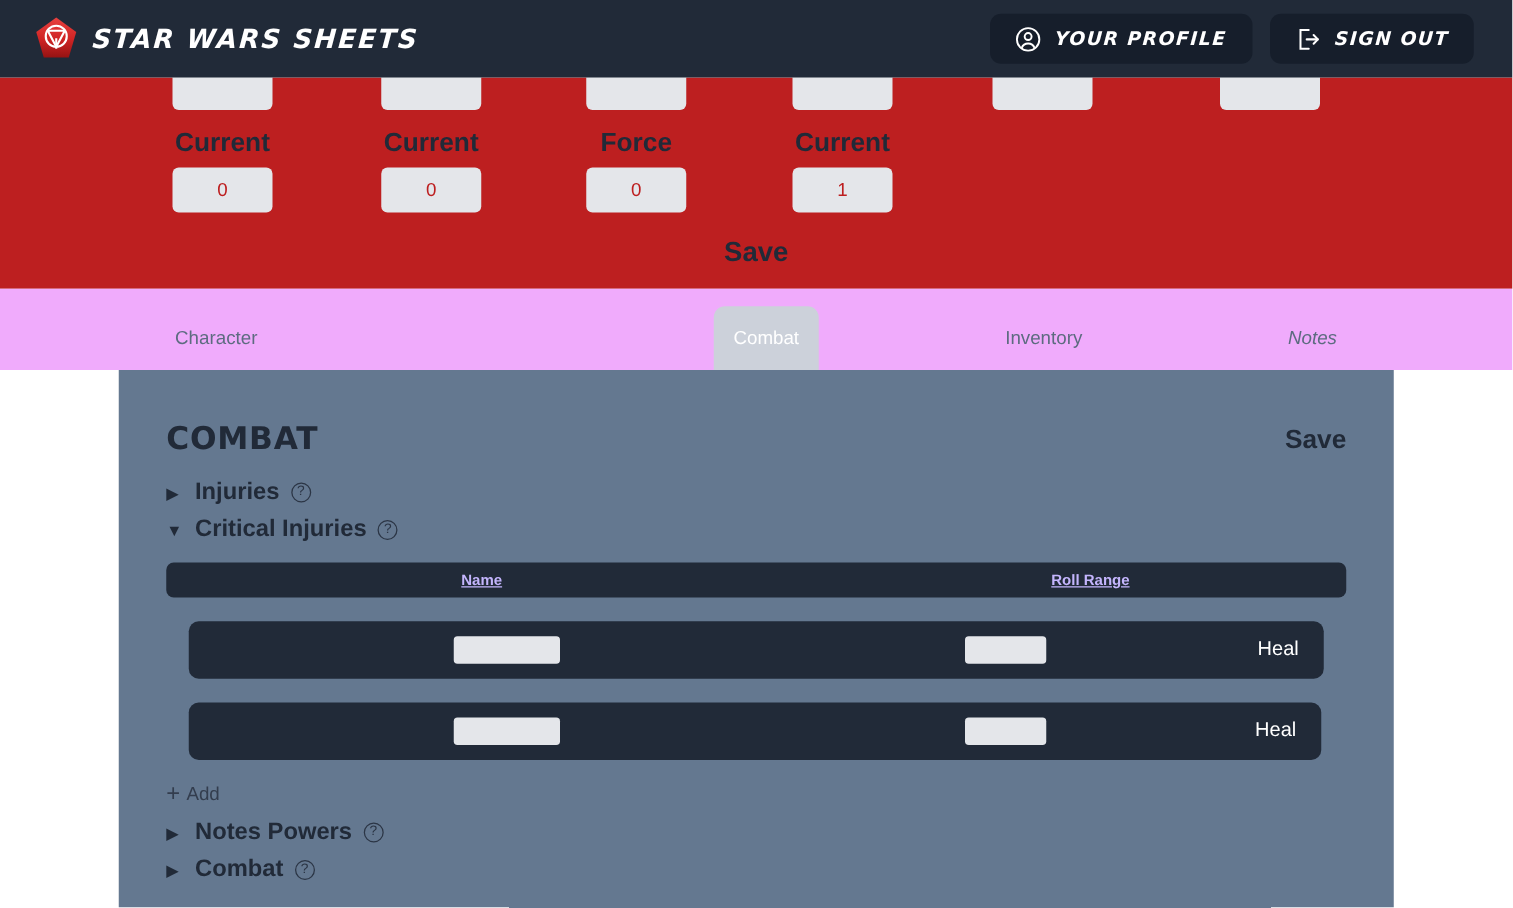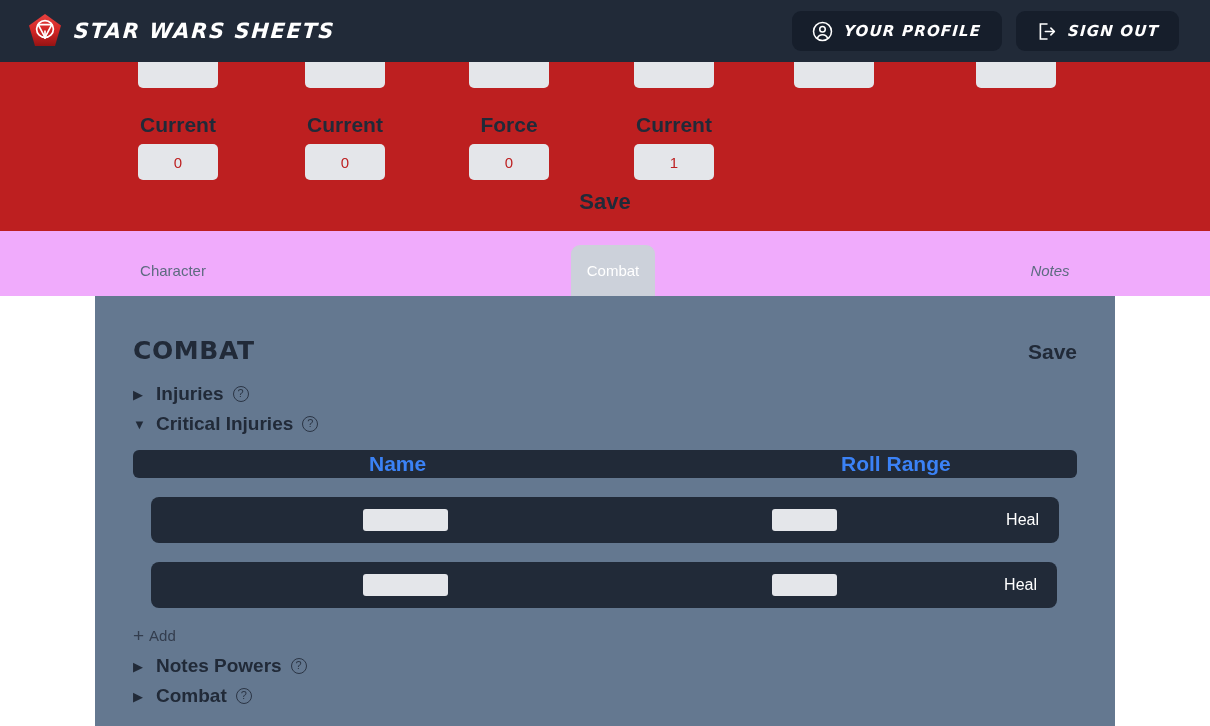--- a/index.html
+++ b/index.html
@@ -117,21 +117,21 @@
     color: #bd1f20;
     font-size: 15px;
     font-family: "Liberation Sans", sans-serif;
   }
 
   .stat-label {
     display: block;
     color: #212a38;
     font-size: 21px;
     font-weight: bold;
-    margin: 25px 0 7px;
+    margin: 15px 0 7px;
     line-height: 24px;
   }
 
   .save-red {
     position: absolute;
     top: 127px; left: 0;
     width: 1210px;
     text-align: center;
     color: #212a38;
     font-size: 22px;
@@ -246,24 +246,25 @@
     height: 28px;
     background: #212a38;
     border-radius: 6px;
     display: flex;
     align-items: center;
     position: relative;
   }
 
   .th {
     position: absolute;
-    color: #3b82f6;
-    font-size: 21px;
-    font-weight: bold;
-    font-family: "Liberation Sans", sans-serif;
+    color: #c4b5fd;
+    font-size: 12px;
+    font-weight: bold;
+    font-family: "Liberation Sans", sans-serif;
+    text-decoration: underline;
   }
 
   .th-name  { left: 236px; }
   .th-range { left: 708px; }
 
   .row {
     margin-top: 19px;
     height: 46px;
     background: #212a38;
     border-radius: 8px;
@@ -386,20 +387,21 @@
       <div class="stat-col" style="left: 976px;">
         <input class="stat-input" style="">
       </div>
     </div>
   <div class="save-red">Save</div>
 </div>
 
 <div class="tabstrip" id="tabstrip">
     <button class="tab" style="left: 115px; width: 116px;">Character</button>
     <button class="tab active" style="left: 571px; width: 84px; top: 14px; height: 51px;">Combat</button>
+    <button class="tab" style="left: 777px; width: 116px;">Inventory</button>
     <button class="tab" style="left: 992px; width: 116px; font-style: italic;">Notes</button>
   </div>
 
 <div class="panel">
 
   <div class="panel-head">
     <div class="panel-title">COMBAT</div>
     <div class="panel-save">Save</div>
   </div>
 

